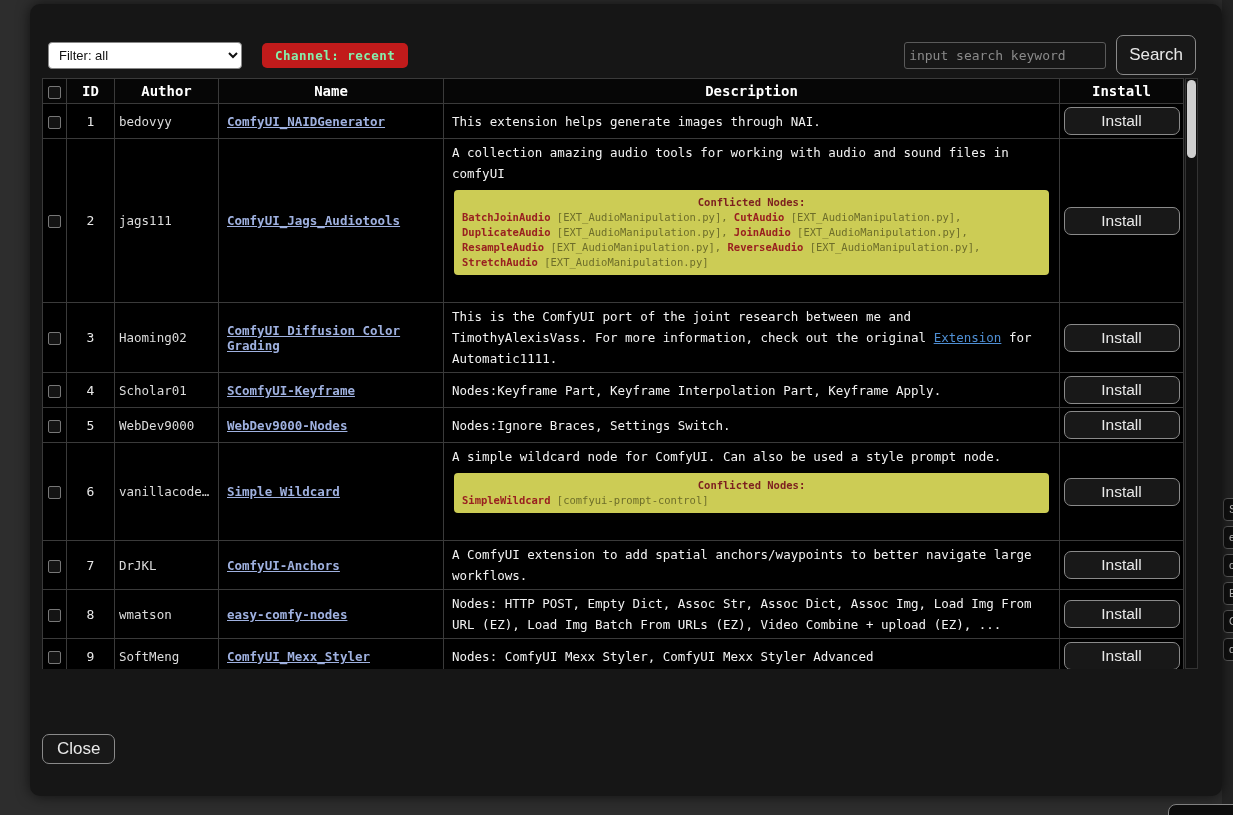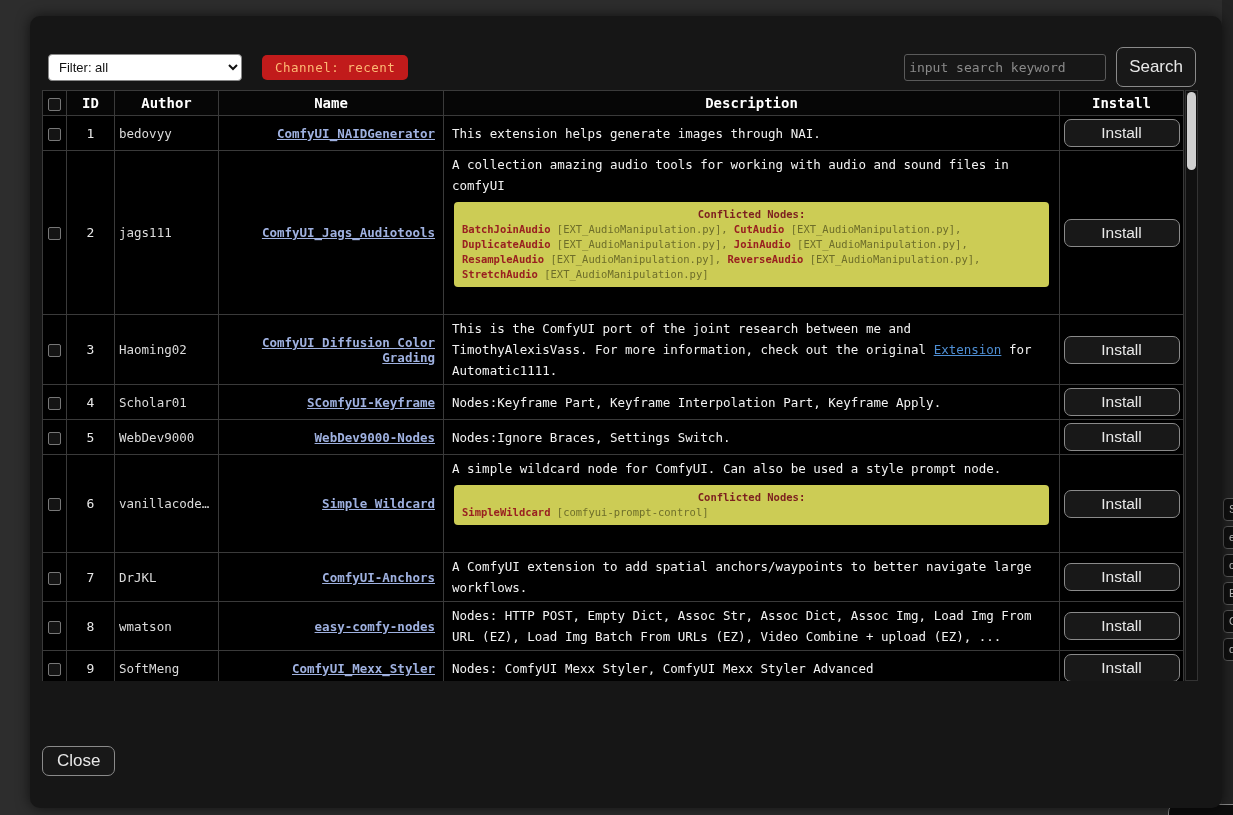--- a/index.html
+++ b/index.html
@@ -19,40 +19,40 @@
     color:#c0c0c0; font:11px "Liberation Sans", sans-serif; line-height:21px;
     padding-left:5px; z-index:1;
   }
   .corner-btn-fragment {
     position:absolute; left:1168px; top:804px; width:80px; height:40px;
     border:1px solid #8a8a8a; border-radius:8px; background:#0d0d0d; z-index:1;
   }
 
   
   .modal {
-    position:absolute; left:30px; top:16px; width:1192px; height:792px;
+    position:absolute; left:30px; top:4px; width:1192px; height:792px;
     background:#161616; border-radius:10px;
     box-shadow:0 0 14px rgba(0,0,0,.65);
     z-index:2;
   }
 
   
   .toolbar {
     position:absolute; left:18px; top:36px; right:26px; height:30px;
     display:flex; align-items:center;
   }
   .filter-select {
     width:194px; height:27px; background:#ffffff; color:#111;
     border:1px solid #888; border-radius:4px;
     font:13px "Liberation Sans", sans-serif; padding:0 6px;
   }
   .channel-badge {
-    margin-left:20px; background:#c11b1b; color:#fdba74; border:none;
+    margin-left:20px; background:#c11b1b; color:#86efac; border:none;
     border-radius:5px; font-family:"DejaVu Sans Mono", monospace;
-    font-weight:normal; font-size:12.5px; letter-spacing:.5px;
+    font-weight:bold; font-size:12.5px; letter-spacing:.5px;
     padding:5px 13px; cursor:pointer;
   }
   .spacer { flex:1; }
   .search-input {
     width:202px; height:27px; background:#171717;
     border:1px solid #5a5a5a; border-radius:3px; color:#ddd;
     font:13px "DejaVu Sans Mono", monospace; padding:0 4px;
   }
   .search-input::placeholder { color:#8a8a8a; }
 
@@ -69,21 +69,21 @@
   table { border-collapse:collapse; width:1141px; table-layout:fixed; background:#000; }
   th,td { border:1px solid #3a3a3a; vertical-align:middle; }
   thead th {
     font-family:"DejaVu Sans Mono", monospace; font-weight:bold; font-size:14px;
     color:#fff; text-align:center; padding:4px 10px; background:#060606;
   }
   td { padding:3px 8px; color:#e8e8e8; font-size:12.5px; }
   .c-check   { width:24px;  text-align:center; padding:3px 2px; }
   .c-id      { width:48px;  text-align:center; font-size:13px; }
   .c-author  { width:104px; padding:3px 4px; color:#dcdcdc; overflow:hidden; white-space:nowrap; text-overflow:ellipsis; }
-  .c-name    { width:225px;text-align:right; }
+  .c-name    { width:225px; }
   .c-desc    { width:616px; color:#f2f2f2; line-height:21px; }
   .c-install { width:124px; text-align:center; padding:3px 2px; }
 
   .name-link { font-weight:bold; color:#9fb1e0; text-decoration:underline; }
   .desc-link { color:#4f8fd4; text-decoration:underline; }
 
   .conflict {
     background:#cccc55; border-radius:4px;
     margin:6px 2px 24px 2px; padding:5px 8px;
     line-height:15px; font-size:10.5px;

